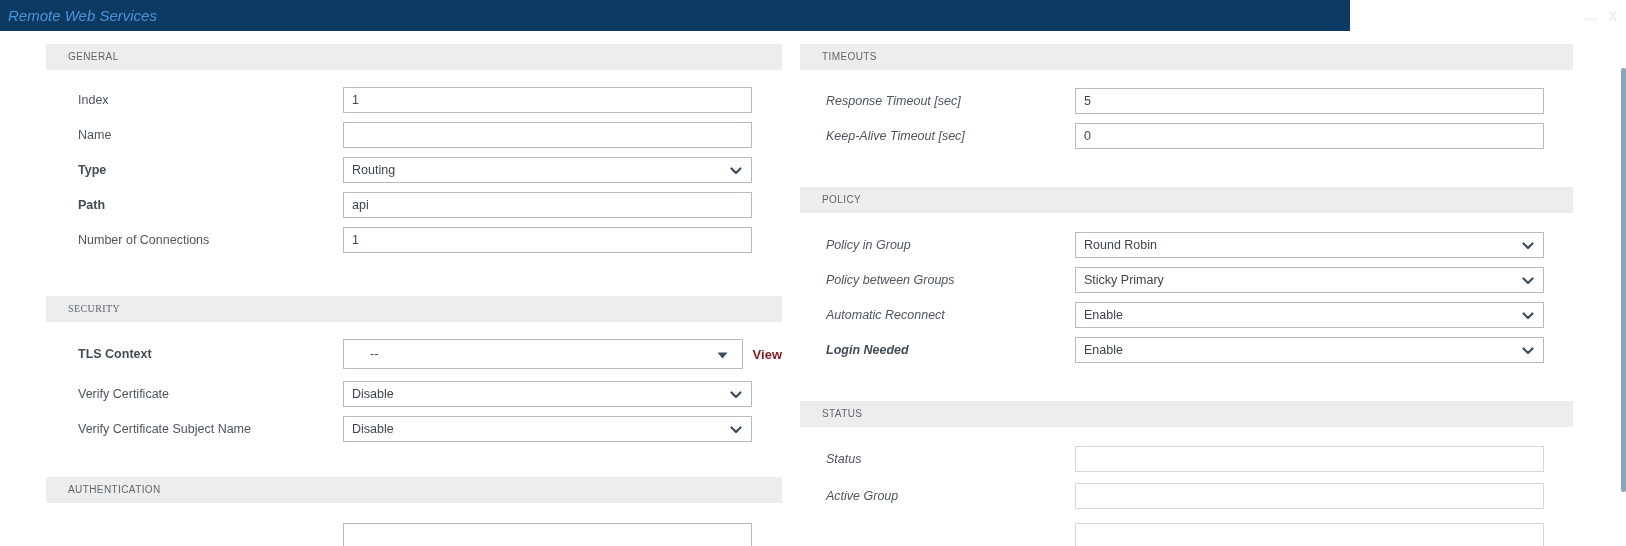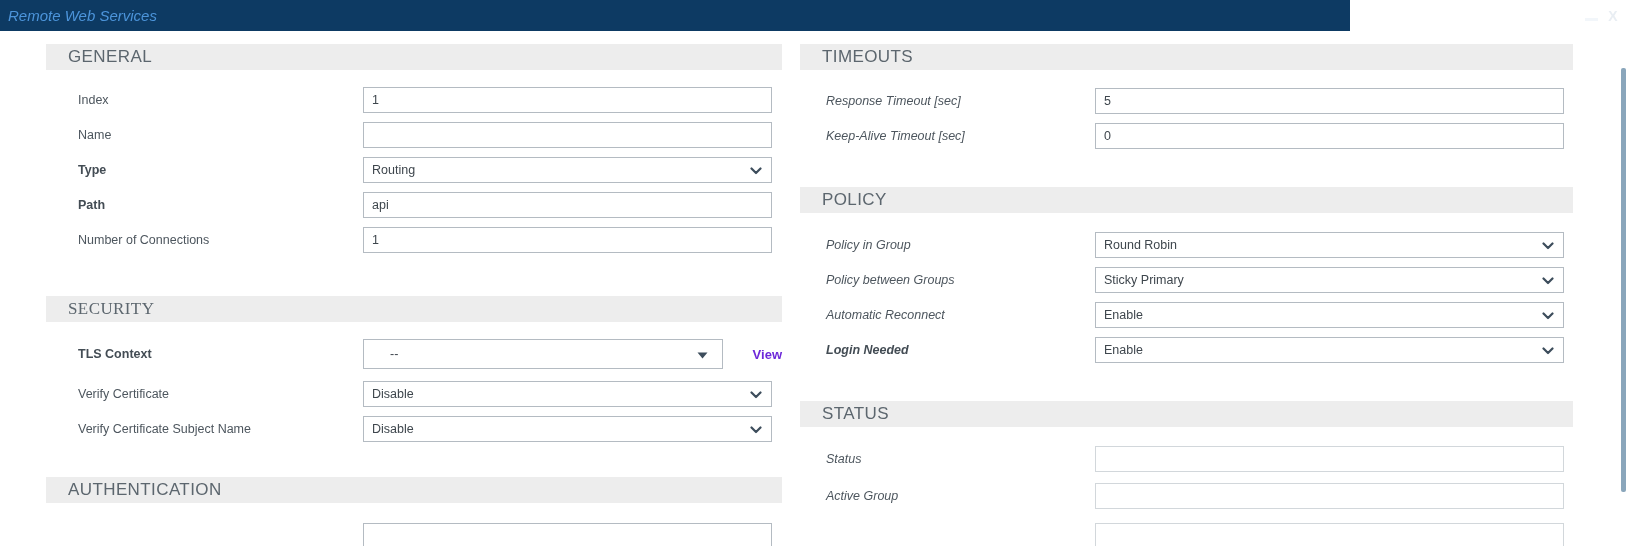--- a/index.html
+++ b/index.html
@@ -27,31 +27,31 @@
     position:absolute;left:1621px;top:68px;width:5px;height:424px;
     background:#8aa6bb;border-radius:2px;
   }
   
   .col{position:absolute;top:44px;}
   .col-left{left:46px;width:736px;}
   .col-right{left:800px;width:773px;}
   
   .sec-header{
     height:26px;line-height:26px;background:#ededed;
-    color:#5c666e;font-size:17px;letter-spacing:.4px;
+    color:#5c666e;font-size:10px;letter-spacing:.4px;
     padding-left:22px;box-sizing:border-box;
   }
   .sec-general{margin-bottom:17px;}
   .sec-security{margin-top:43px;margin-bottom:17px;font-family:Liberation Serif, serif;}
   .sec-auth{margin-top:35px;margin-bottom:20px;}
   .sec-timeouts{margin-bottom:18px;}
   .sec-policy{margin-top:38px;margin-bottom:19px;}
   .sec-status{margin-top:38px;margin-bottom:19px;}
   
-  .row{display:flex;align-items:center;height:26px;margin-bottom:9px;gap:20px;}
+  .row{display:flex;align-items:center;height:26px;margin-bottom:9px;}
   .lbl{
     flex:none;box-sizing:border-box;font-size:12.5px;color:#4d565e;
     white-space:nowrap;overflow:hidden;
   }
   .col-left  .lbl{width:297px;padding-left:32px;}
   .col-right .lbl{width:275px;padding-left:26px;font-style:italic;}
   .lbl.bold{font-weight:bold;color:#434c54;}
   .field{
     position:relative;box-sizing:border-box;height:26px;background:#fff;
     border:1px solid #b4bbc2;display:flex;align-items:center;
@@ -59,21 +59,21 @@
   }
   .col-left  .field{width:409px;}
   .col-right .field{width:469px;}
   .field.readonly{border-color:#d2d7db;}
   .field .chev{position:absolute;right:9px;top:9px;}
   
   .row.tls{height:30px;margin-bottom:12px;}
   .tls .field{height:30px;width:403px;padding-left:26px;}
   .tls .tri{position:absolute;right:14px;top:12px;}
   .view-link{
-    margin-left:10px;font-size:13px;font-weight:600;color:#6d28d9;
+    margin-left:10px;font-size:13px;font-weight:600;color:#7f1d1d;
     text-decoration:none;cursor:pointer;white-space:nowrap;
   }
   
   .row.status-1{margin-bottom:11px;}
   .row.status-2{margin-bottom:14px;}
   .row.partial{margin-bottom:0;}
 </style>
 </head>
 <body>
 

